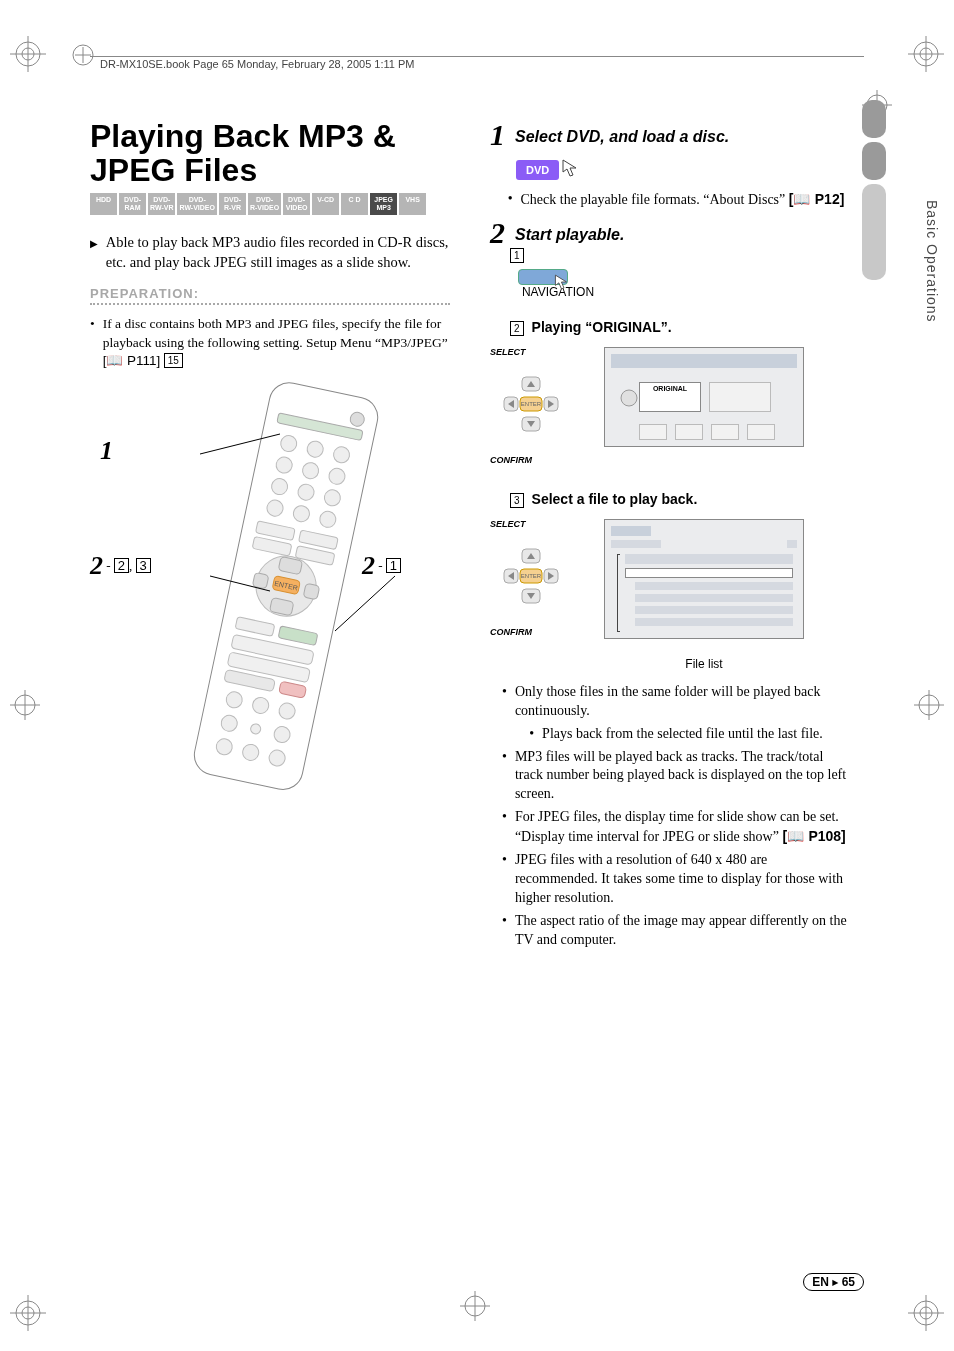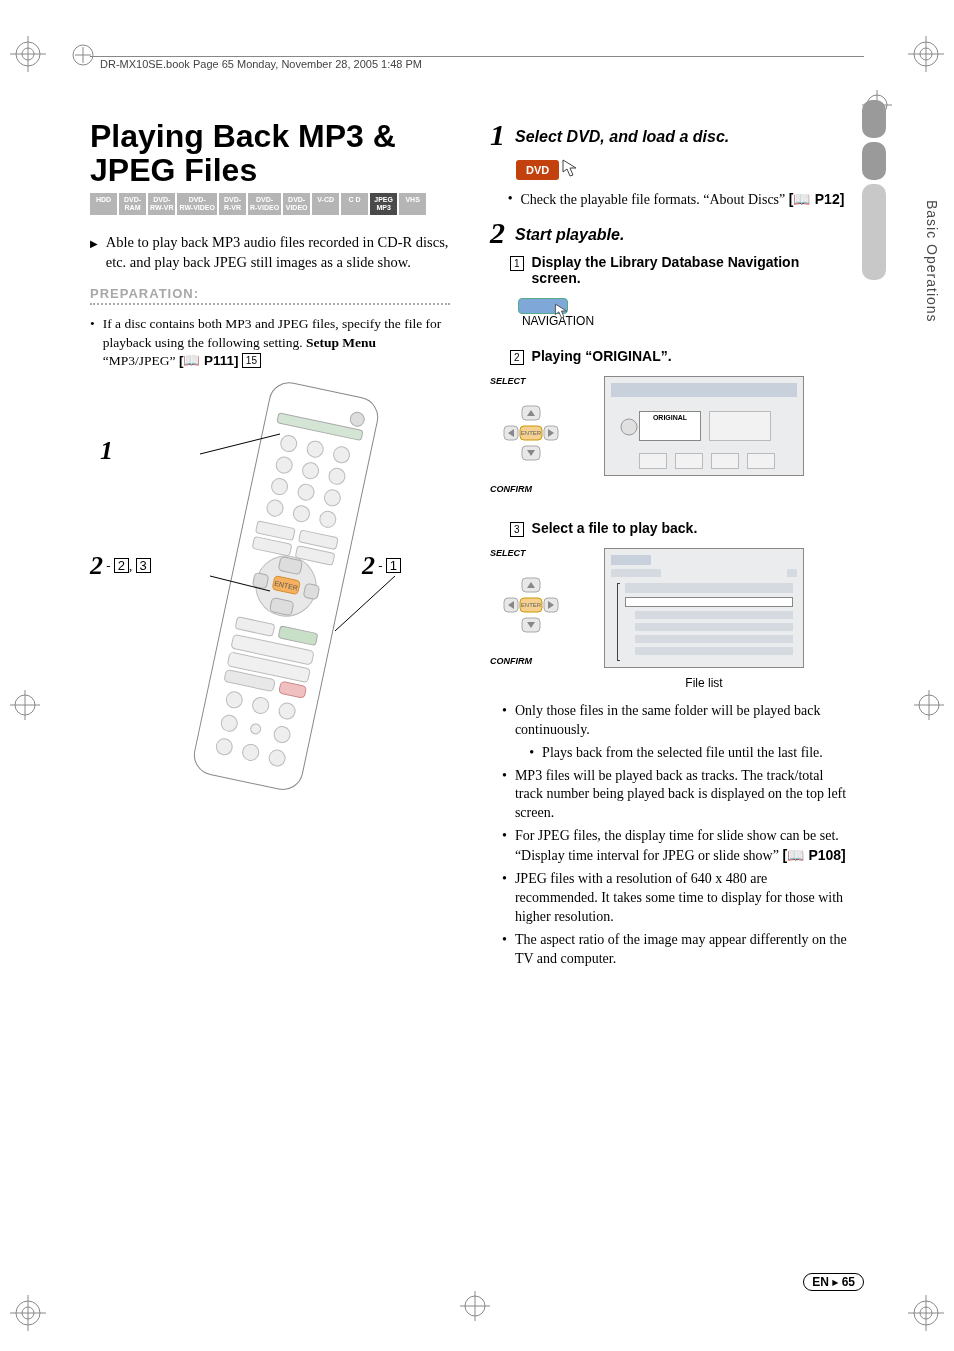--- a/index.html
+++ b/index.html
@@ -94,21 +94,21 @@
     margin-bottom: 2px;
   }
   .dots {
     border-top: 2px dotted #a8a8a8;
     margin-bottom: 10px;
   }
   .prep-body {
     font-size: 13.5px;
     line-height: 1.35;
   }
-  .prep-body b { font-weight: bold; margin-top: 20px; }
+  .prep-body b { font-weight: normal; margin-top: 20px; }
   .ref { font-family: Arial, sans-serif; font-weight: bold; }
   .num-box {
     display: inline-block;
     border: 1px solid #000;
     font-family: Arial, sans-serif;
     font-size: 10px;
     padding: 0 3px;
     line-height: 13px;
     vertical-align: 1px;
   }
@@ -154,21 +154,21 @@
   }
   .step-title {
     font-family: Arial, sans-serif;
     font-style: italic;
     font-weight: bold;
     font-size: 16px;
     margin-top: 8px;
   }
   .dvd-pill {
     display: inline-block;
-    background: #c2410c;
+    background: #8b5cf6;
     color: #fff;
     font-family: Arial, sans-serif;
     font-weight: bold;
     font-size: 11px;
     padding: 4px 10px;
     border-radius: 3px;
     margin: 10px 0 6px 26px;
   }
   .pointer-svg { width: 28px; height: 24px; vertical-align: -6px; margin-left: -4px; }
   .bullet-row {
@@ -253,21 +253,21 @@
     position: absolute;
     right: 68px;
     top: 100px;
     width: 30px;
     height: 180px;
   }
   .file-list-lbl {
     font-family: Arial, sans-serif;
     font-size: 12px;
     text-align: center;
-    margin-top: 8px;
+    margin-top: 18px;
   }
   .footer {
     position: absolute;
     bottom: 60px;
     right: 90px;
     font-family: Arial, sans-serif;
     font-size: 12px;
     border: 1px solid #000;
     border-radius: 10px;
     padding: 1px 8px;
@@ -324,21 +324,21 @@
       <line x1="0" y1="15" x2="30" y2="15" stroke="#888"></line>
       <line x1="15" y1="0" x2="15" y2="30" stroke="#888"></line>
     </svg>
 
   <div class="header-line"></div>
   <svg class="header-circ" viewBox="0 0 22 22">
       <circle cx="11" cy="11" r="10" fill="none" stroke="#888"></circle>
       <line x1="3" y1="11" x2="19" y2="11" stroke="#888"></line>
       <line x1="11" y1="3" x2="11" y2="19" stroke="#888"></line>
     </svg>
-  <div class="header-txt">DR-MX10SE.book  Page 65  Monday, November 28, 2005  1:48 PM</div>
+  <div class="header-txt">DR-MX10SE.book  Page 65  Monday, February 28, 2005  1:11 PM</div>
 
   <div class="sidebar">
     <svg viewBox="0 0 30 180" width="30" height="180">
       <rect x="6" y="0" width="24" height="38" rx="10" fill="#9a9a9a"></rect>
       <rect x="6" y="42" width="24" height="38" rx="10" fill="#9a9a9a"></rect>
       <rect x="6" y="84" width="24" height="96" rx="10" fill="#c8c8c8"></rect>
     </svg>
   </div>
   <div class="tab-txt">Basic Operations</div>
 
@@ -465,21 +465,20 @@
         </span>
       </div>
 
       <div class="step-row" style="margin-top:8px;">
         <div class="step-num">2</div>
         <div class="step-title">Start playable.</div>
       </div>
 
       <div class="sub-row">
         <span class="num-box">1</span>
-        <span class="sub-hd">Display the Library Database Navigation screen.</span>
       </div>
       <div class="remote-mini" style="position:relative;">
         <div style="width:50px;height:16px;background:#7fa8d8;border-radius:4px;border:1px solid #5a8;"></div>
         <div class="lbl">NAVIGATION</div>
         <svg style="position:absolute;top:2px;left:34px;" width="24" height="22" viewBox="0 0 28 24">
             <path d="M4 4 L4 16 L8 13 L11 20 L14 19 L11 12 L17 12 Z" fill="#fff" stroke="#444"></path>
           </svg>
       </div>
 
       <div class="sub-row" style="margin-top:14px;">

